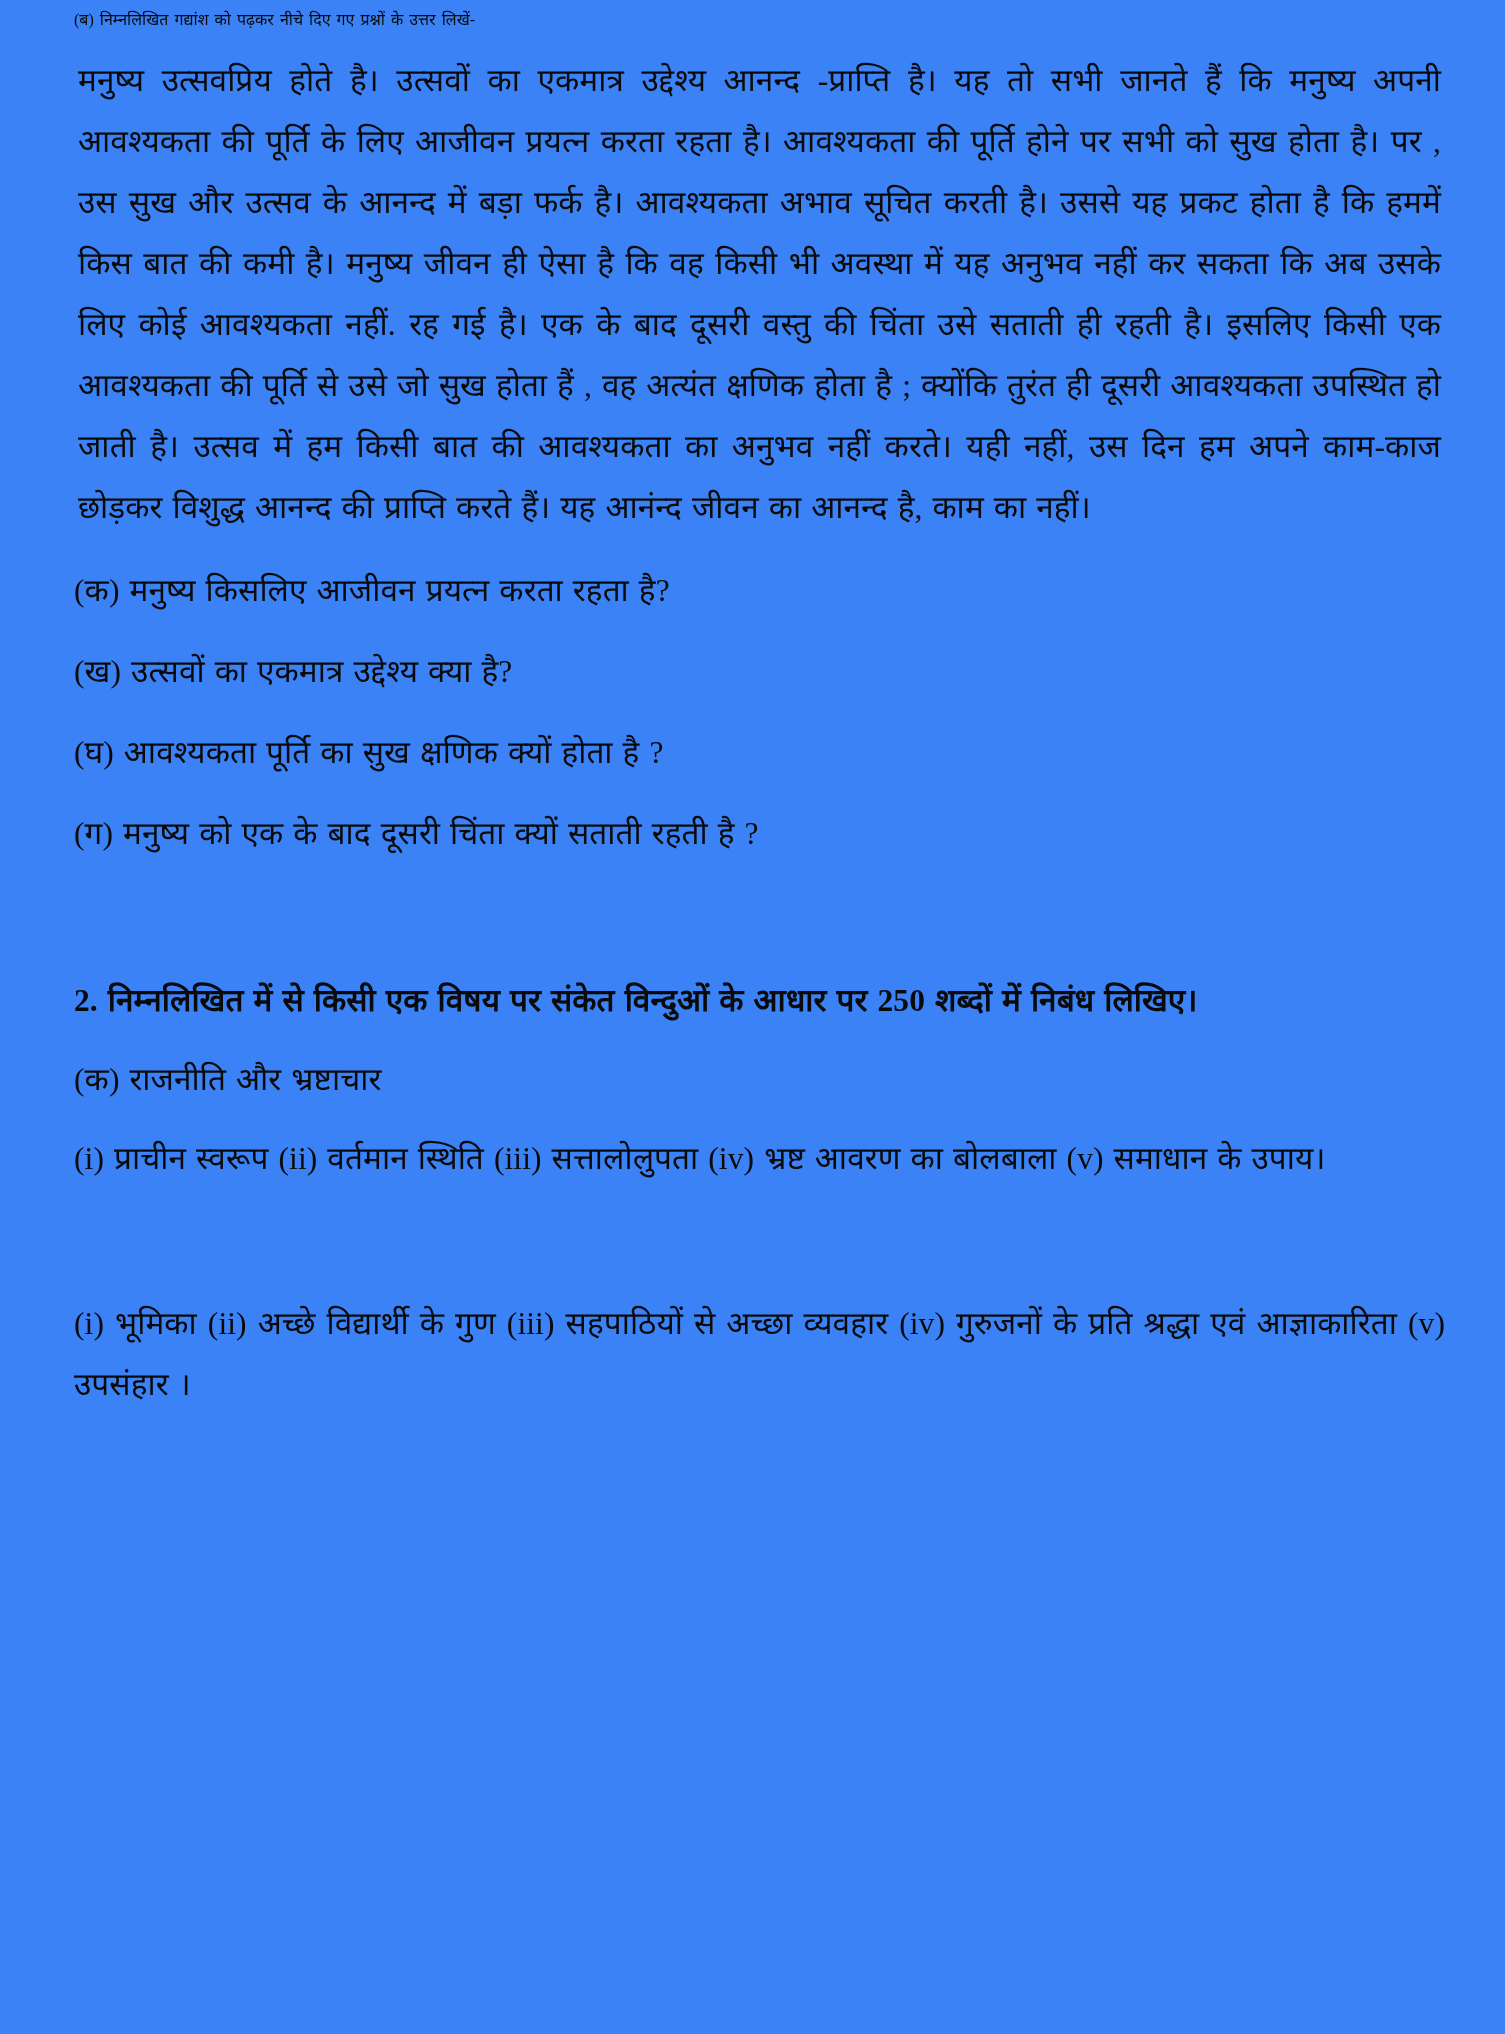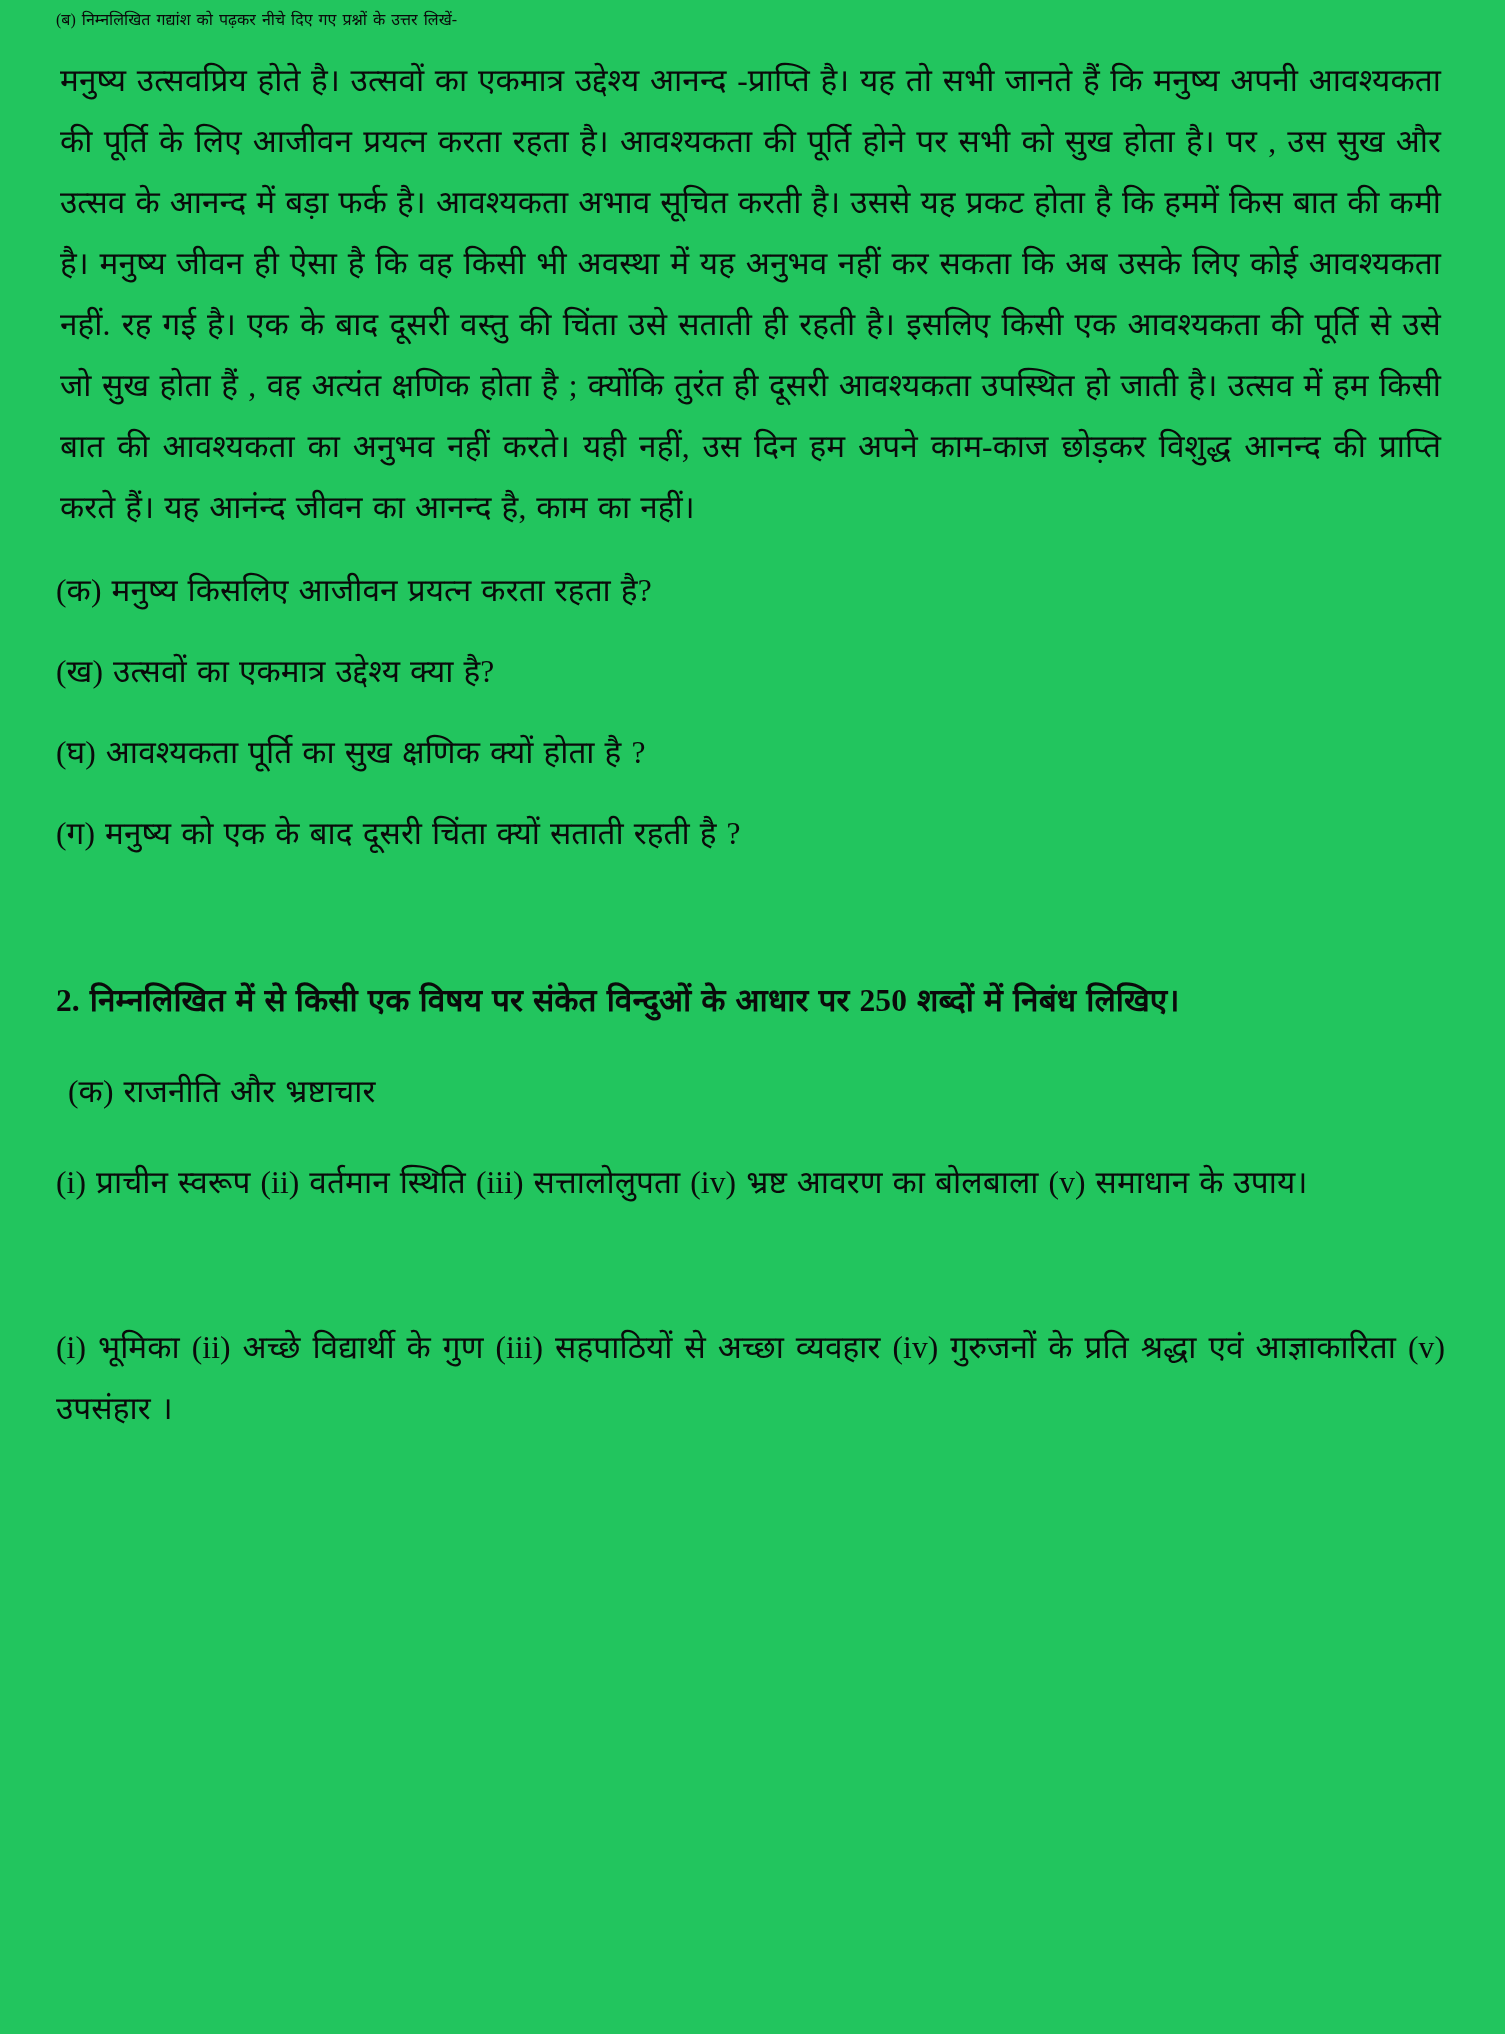--- a/index.html
+++ b/index.html
@@ -11,22 +11,22 @@
     width: 1505px;
     min-height: 2034px;
     font-family: "Liberation Serif", "DejaVu Serif", serif;
     color: #0a0a0a;
     -webkit-font-smoothing: antialiased;
   }
   .page {
     width: 1505px;
     min-height: 2034px;
     box-sizing: border-box;
-    padding: 8px 60px 40px 56px;
-    background: #22c55e;
+    padding: 8px 60px 40px 74px;
+    background: #3b82f6;
     position: relative;
   }
   .doc-line,
   .para,
   .q-item,
   .topic,
   .points,
   .section-head {
     color: #0a0a0a;
     font-size: 31.5px;
@@ -65,21 +65,21 @@
   .gap-sm { height: 18px; }
 
   .section-head {
     text-align: justify;
     text-align-last: left;
     margin: 0;
     word-spacing: 2px;
     font-weight: bold;
   }
   .topic {
-    margin: 12px;
+    margin: 0;
     text-align: left;
     word-spacing: 2px;
   }
   .points {
     margin: 0;
     text-align: justify;
     text-align-last: left;
     word-spacing: 2px;
   }
 </style>

